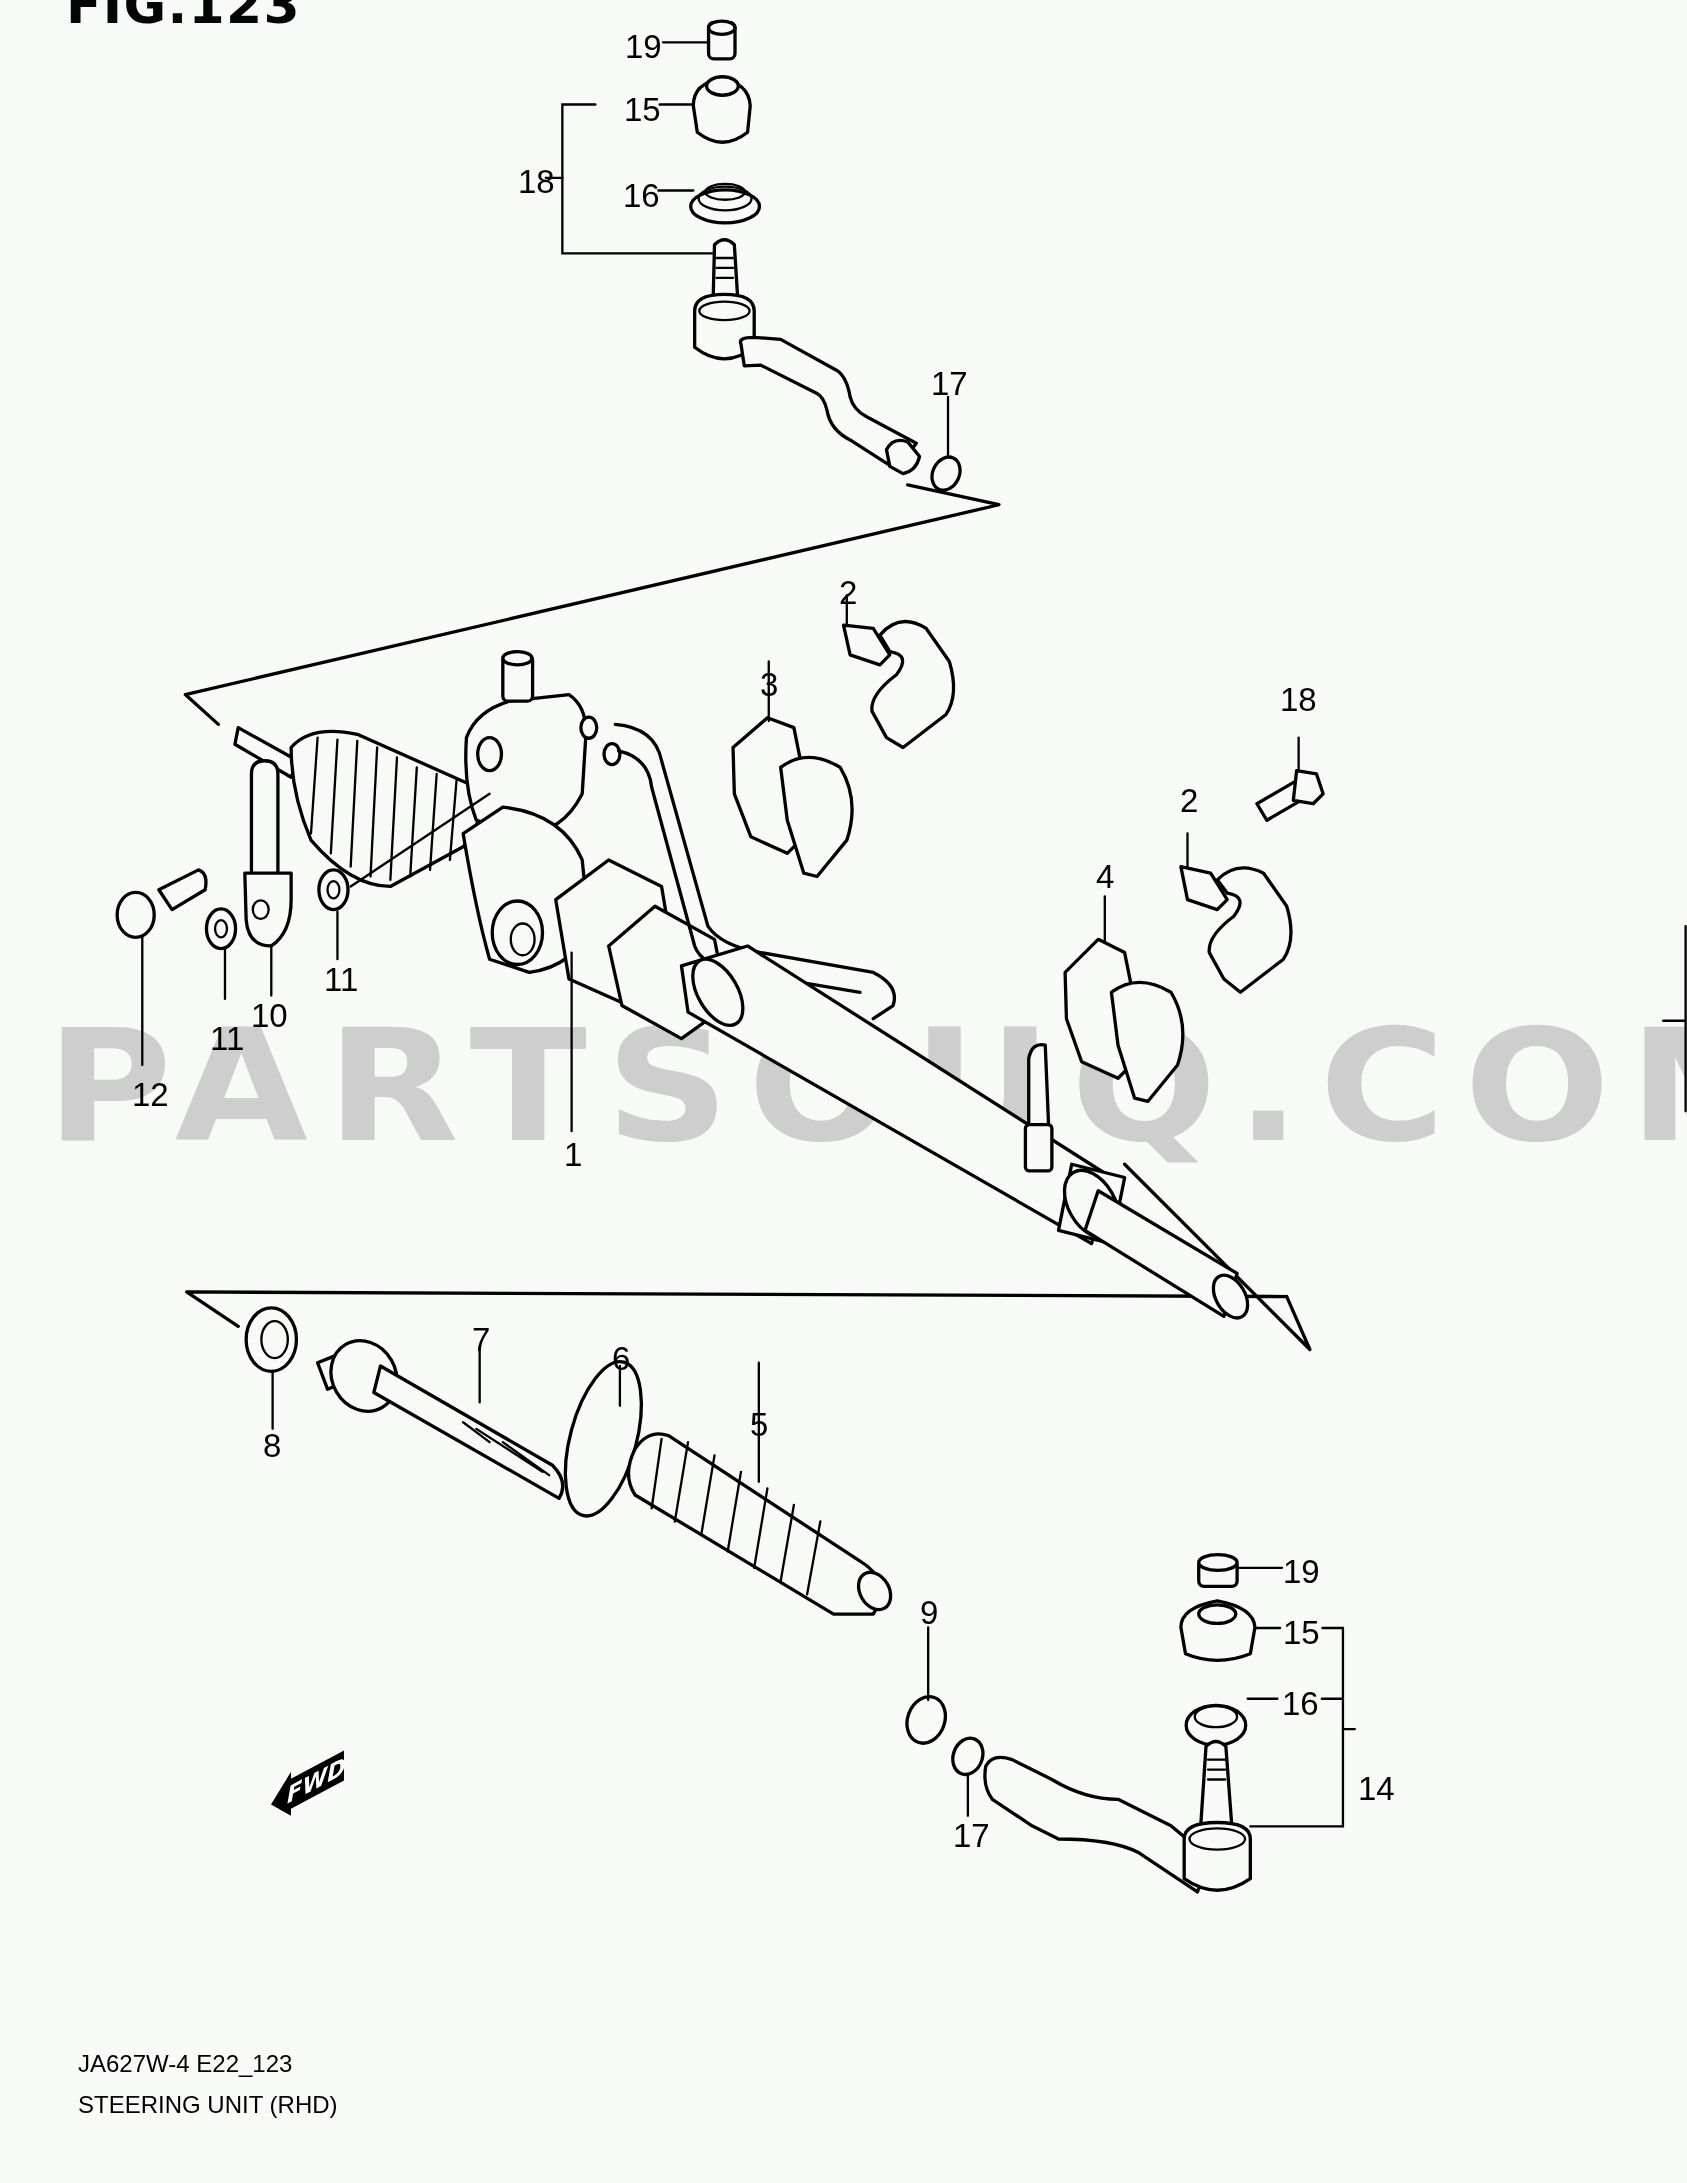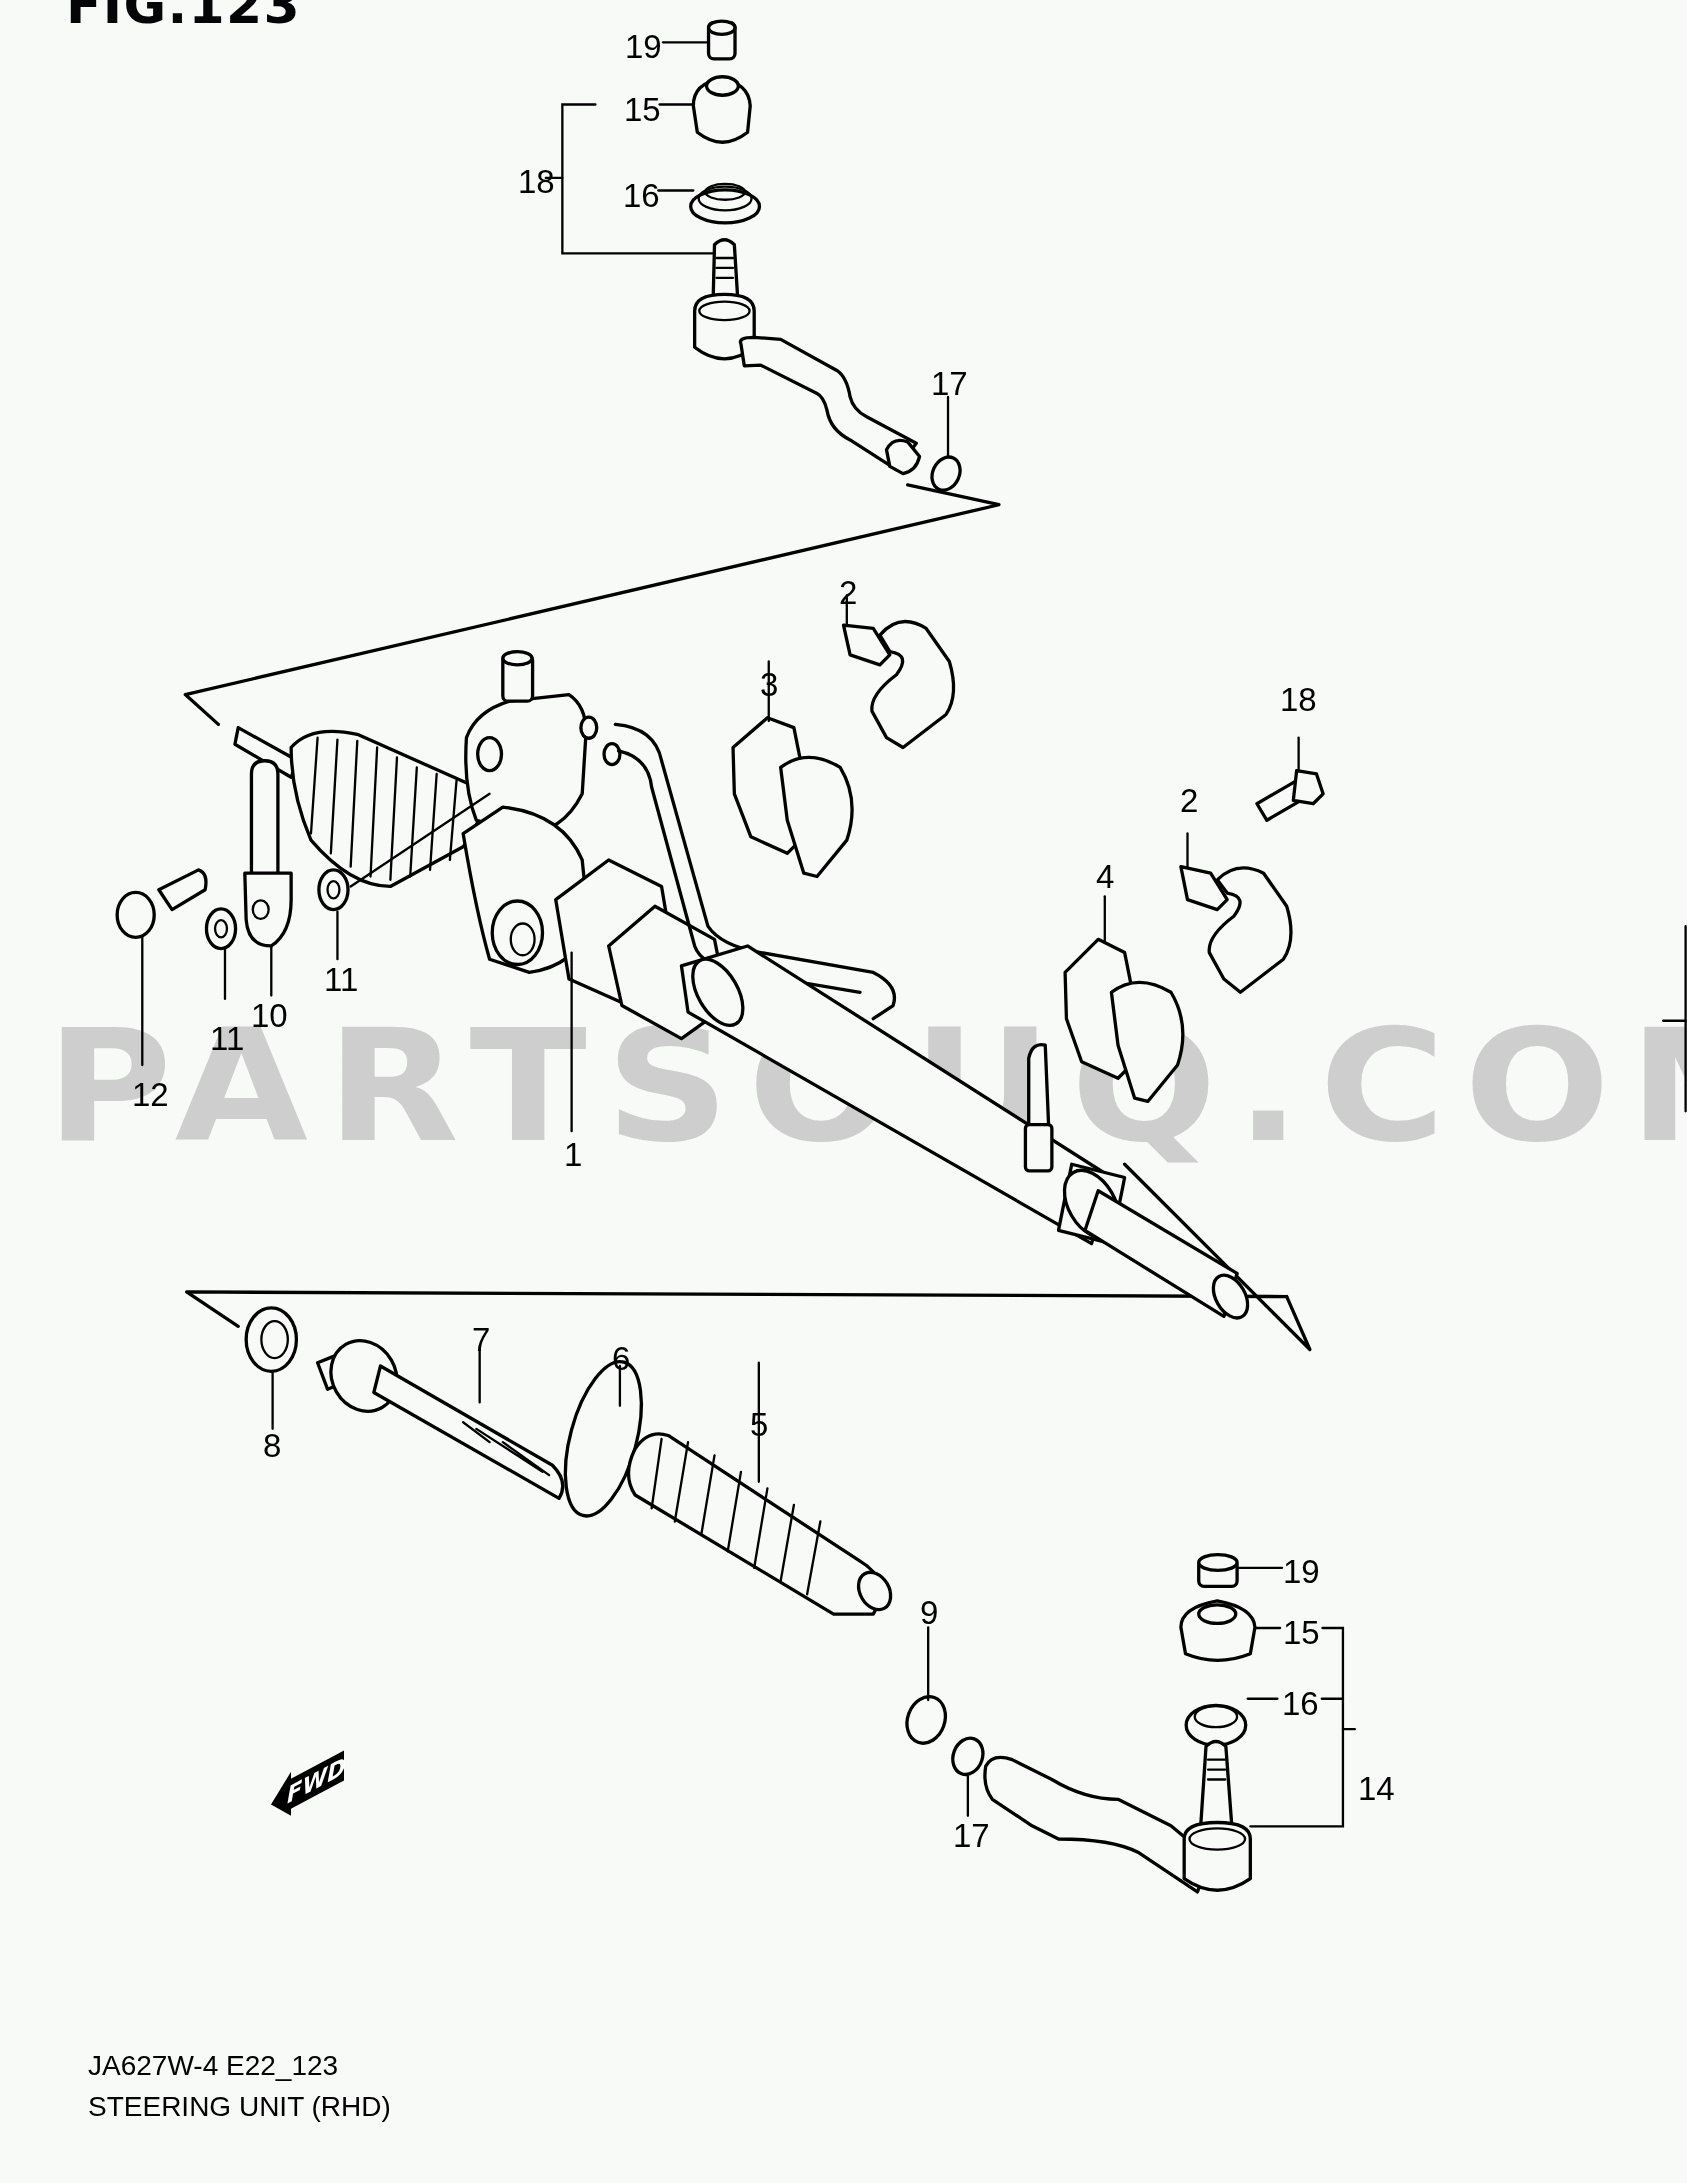--- a/index.html
+++ b/index.html
@@ -22,21 +22,21 @@
       position: absolute; font-size: 33px; line-height: 1;
       font-family: "Liberation Sans", sans-serif; color: #000;
     }
     .watermark {
       position: absolute; left: 46px; top: 996px;
       font-family: "DejaVu Sans", sans-serif; font-weight: bold;
       font-size: 172px; letter-spacing: 18.5px; color: rgba(170,170,170,0.55);
       transform: scaleY(0.9); transform-origin: top left;
       white-space: nowrap; pointer-events: none;
     }
-    .footer { position: absolute; left: 88px; font-size: 28px; color: #000; }
+    .footer { position: absolute; left: 78px; font-size: 24px; color: #000; }
     .fwd {
       position: absolute; left: 271px; top: 1763px; width: 73px; height: 46px;
       transform: skewY(-28deg);
     }
     .fwd-body {
       position: absolute; left: 18.5px; top: 6.6px; width: 54px; height: 30px;
       background: #000; color: #fff; font-weight: bold; font-size: 22.5px;
       font-family: "DejaVu Sans", sans-serif; display: flex; align-items: center; justify-content: center;
       font-style: italic;
     }

